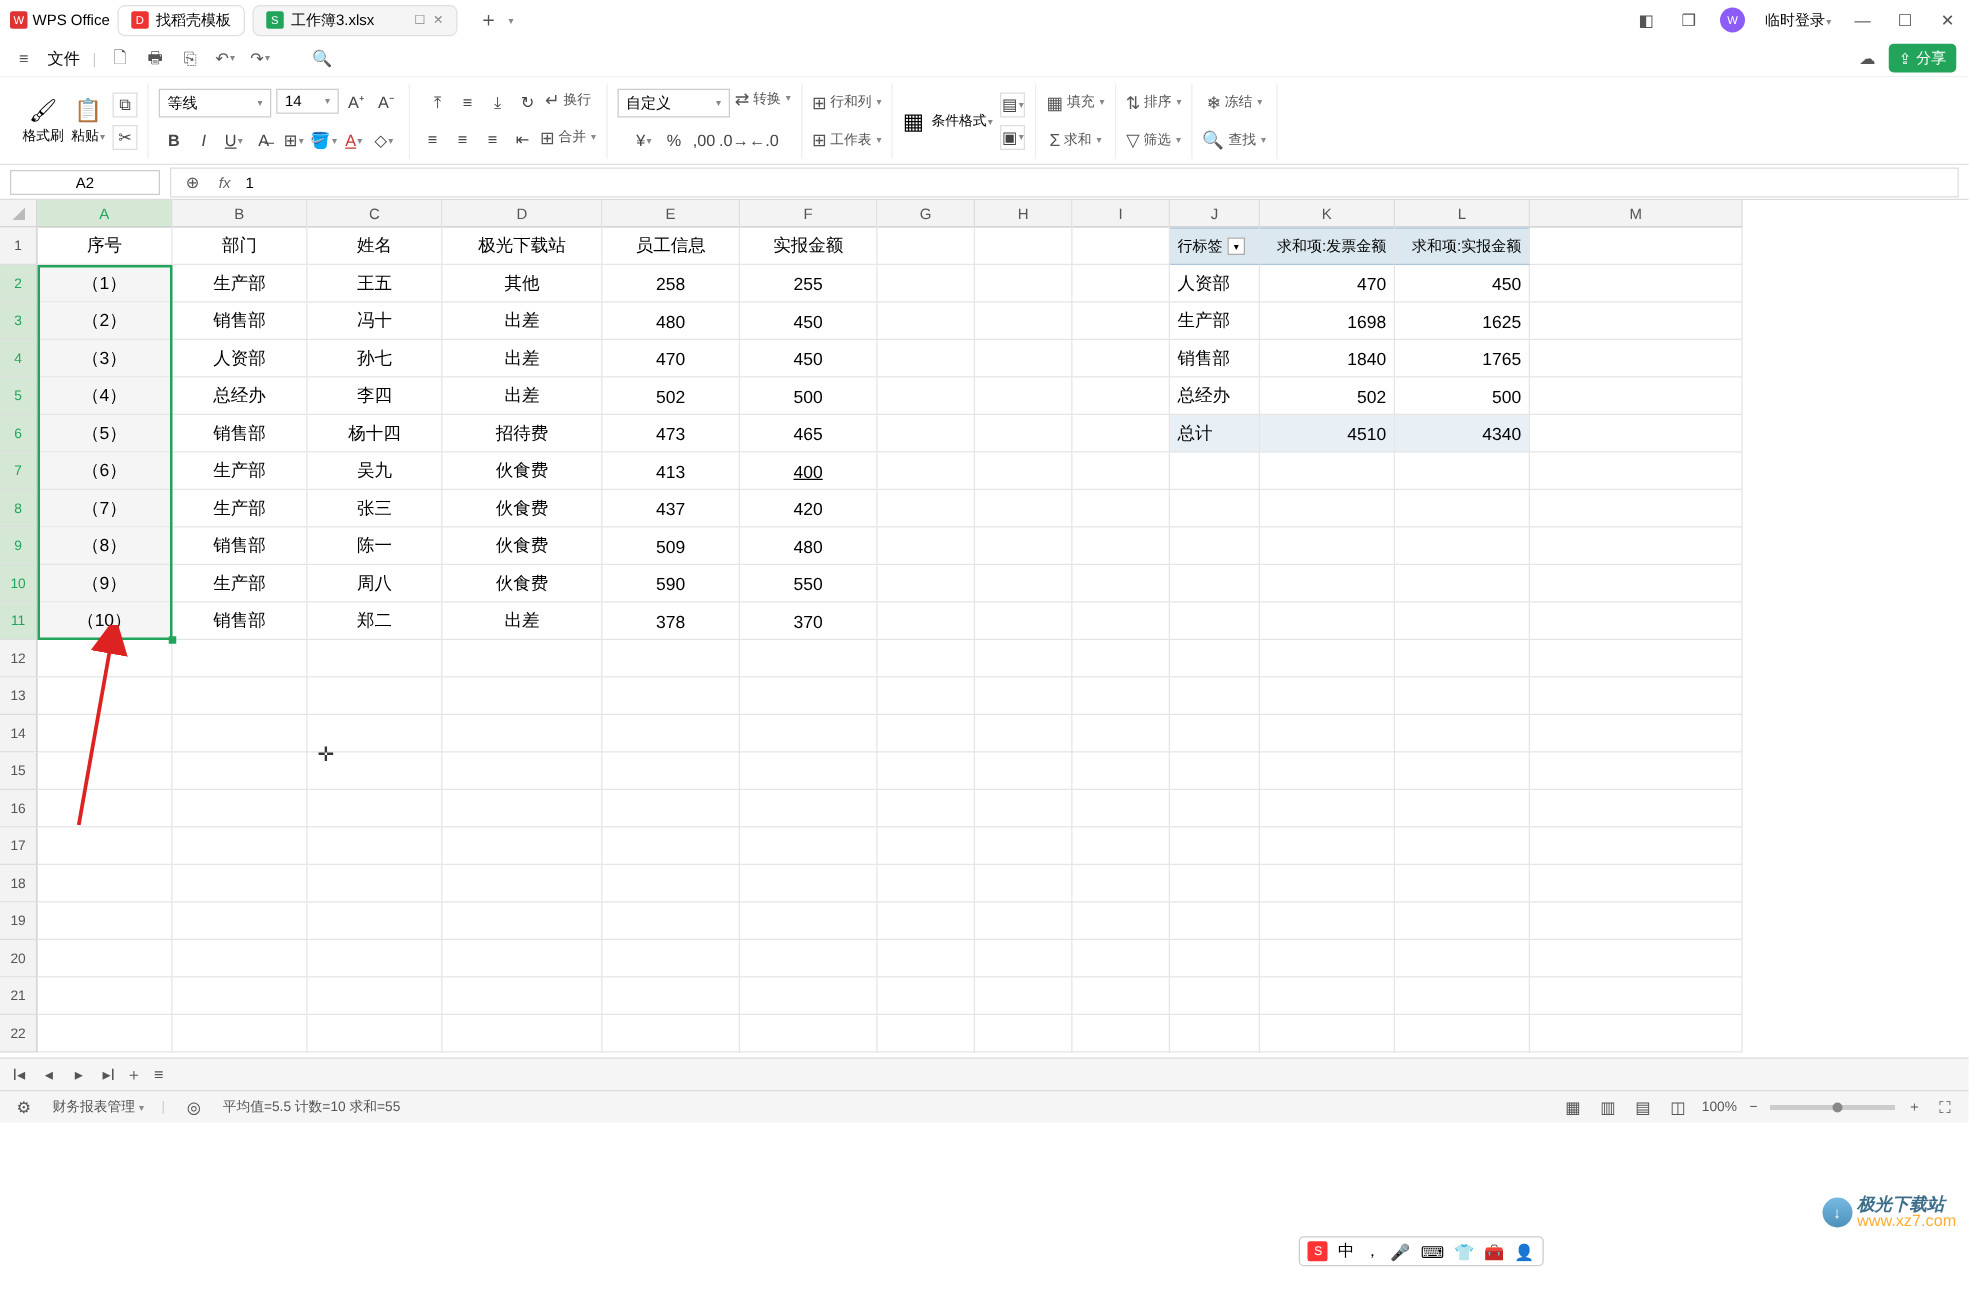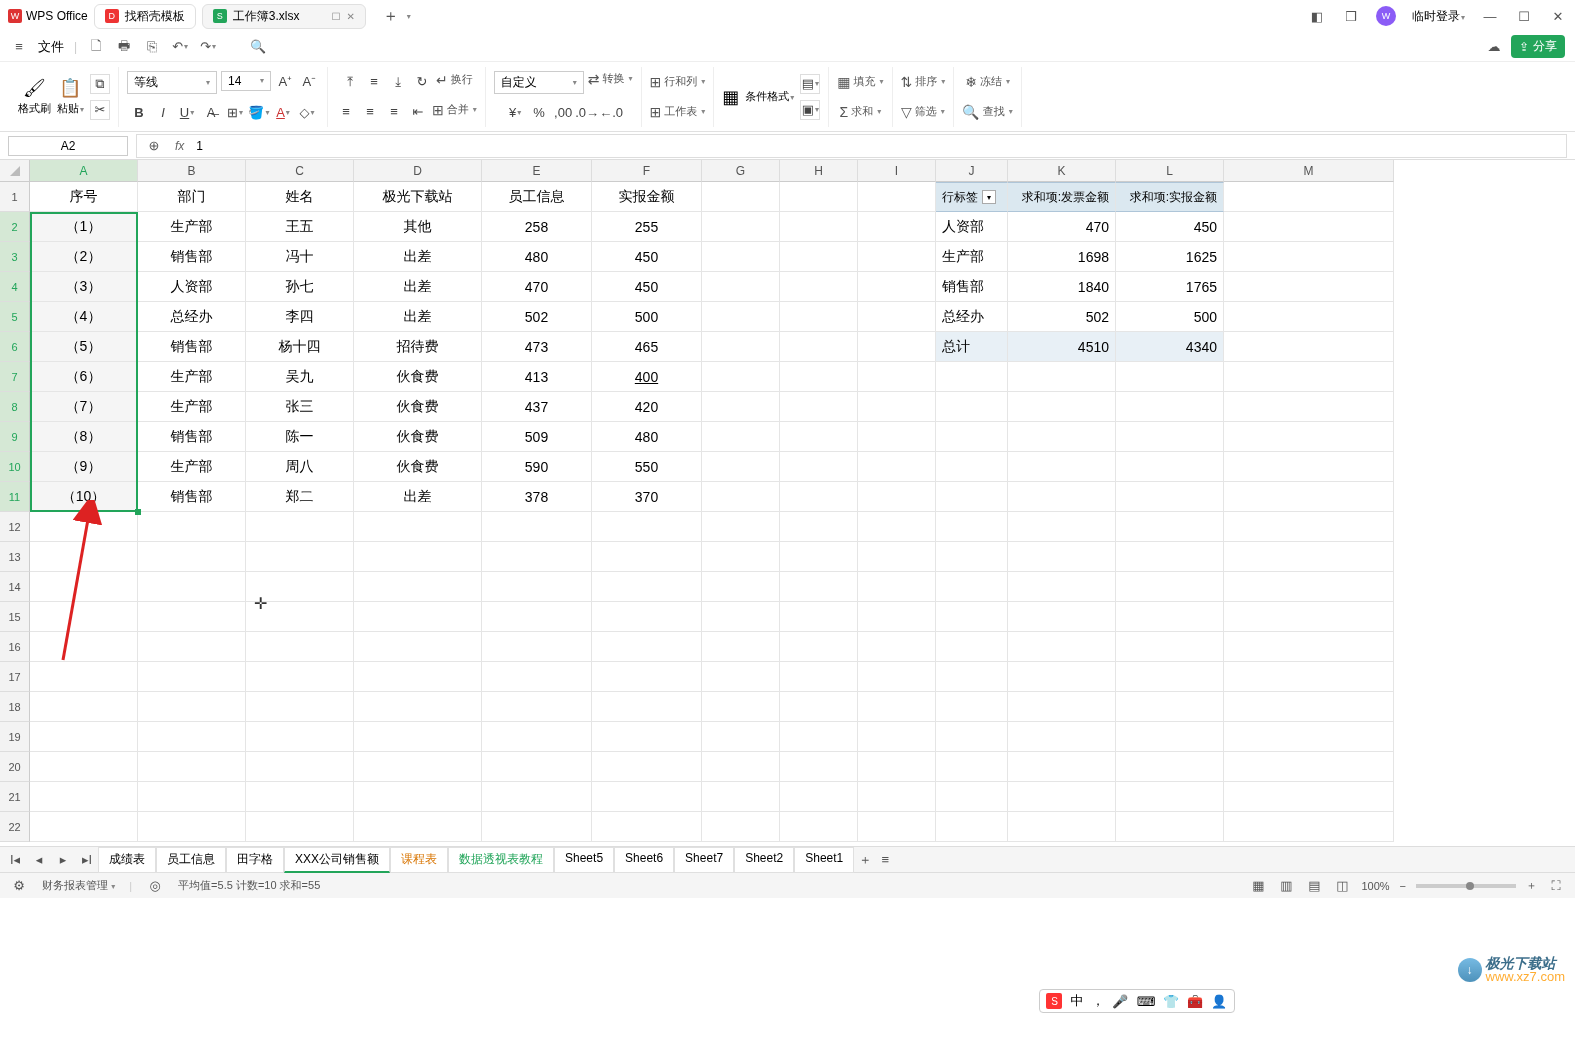--- a/index.html
+++ b/index.html
@@ -725,33 +725,20 @@
   <span class="cursor-cross" style="left:254px; top:434px;">✛</span>
 </div>
 
 <div class="sheet-bar">
   <div class="sht-nav">
     <span class="ico-btn">I◂</span>
     <span class="ico-btn">◂</span>
     <span class="ico-btn">▸</span>
     <span class="ico-btn">▸I</span>
   </div>
-  <div id="sheetTabs" style="display:flex; gap:0;">
-      <div class="sht-tab">成绩表</div>
-      <div class="sht-tab">员工信息</div>
-      <div class="sht-tab">田字格</div>
-      <div class="sht-tab active">XXX公司销售额</div>
-      <div class="sht-tab orange">课程表</div>
-      <div class="sht-tab green">数据透视表教程</div>
-      <div class="sht-tab">Sheet5</div>
-      <div class="sht-tab">Sheet6</div>
-      <div class="sht-tab">Sheet7</div>
-      <div class="sht-tab">Sheet2</div>
-      <div class="sht-tab">Sheet1</div>
-    </div>
   <span class="ico-btn">＋</span>
   <span class="ico-btn">≡</span>
 </div>
 
 <div class="status-bar">
   <span class="ico-btn">⚙</span>
   <span><span>财务报表管理</span><span class="dd"> ▾</span></span>
   <span style="color:#ccc;">|</span>
   <span class="ico-btn">◎</span>
   <span>平均值=5.5  计数=10  求和=55</span>

